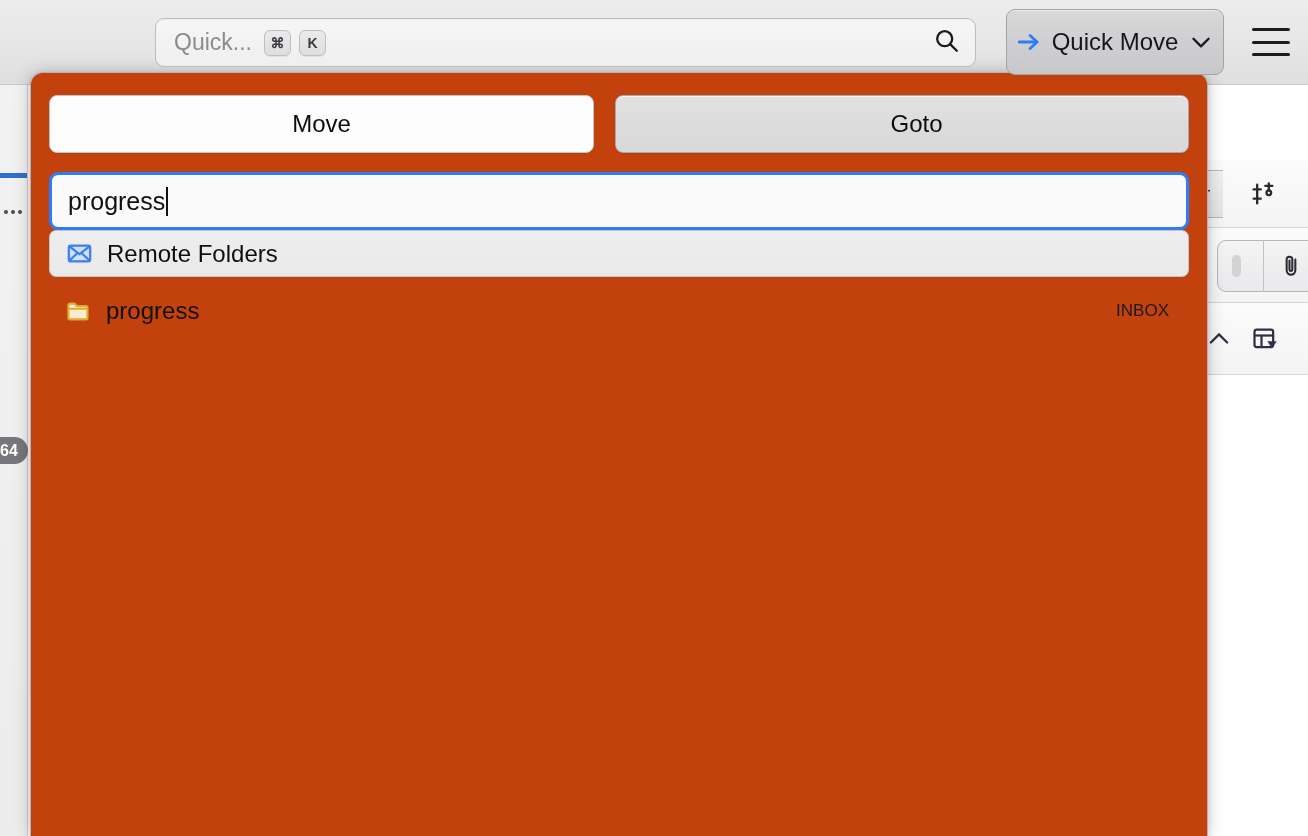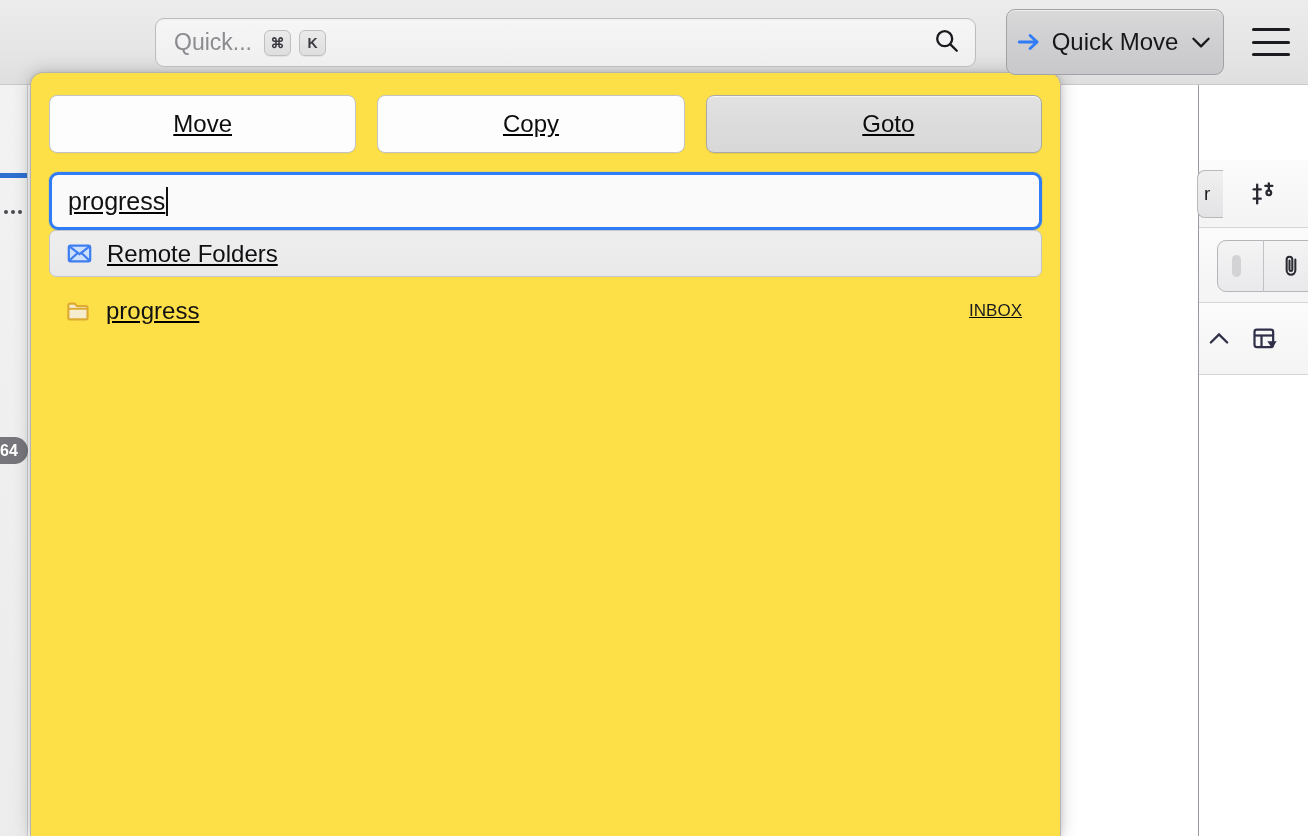--- a/index.html
+++ b/index.html
@@ -132,28 +132,27 @@
   .bg-attach-divider {
     width: 1px; height: 52px; background: #c2c2c6; margin-left: 22px;
   }
   .bg-pill {
     width: 9px; height: 22px; border-radius: 5px; background: #d3d3d6; margin-left: 14px;
   }
 
   .modal {
     position: absolute;
     left: 30px; top: 72px;
-    width: 1031px; height: 764px;
-    background: #fde047;
+    width: 1178px; height: 764px;
+    background: #c2410c;
     border: 1px solid #b4b4b8;
     border-bottom: none;
     border-radius: 13px 13px 0 0;
     box-shadow: 0 0 18px rgba(0,0,0,0.20), 0 2px 6px rgba(0,0,0,0.12);
     overflow: hidden;
-    text-decoration: underline;
   }
 
   .modal-inner {
     padding: 22px 18px 0 18px;
   }
 
   
   .tabs {
     display: flex;
     gap: 21px;
@@ -407,21 +406,20 @@
 
       <div class="bg-row bg-row-4"></div>
     </div>
   </div>
 
   <div class="modal">
     <div class="modal-inner">
 
       <div class="tabs">
         <div class="tab-btn inactive">Move</div>
-        <div class="tab-btn inactive">Copy</div>
         <div class="tab-btn active">Goto</div>
       </div>
 
       <div class="query-wrap">
         <div class="query-field">
           <span class="query-text">progress</span>
             <span class="caret"></span>
         </div>
       </div>
 

